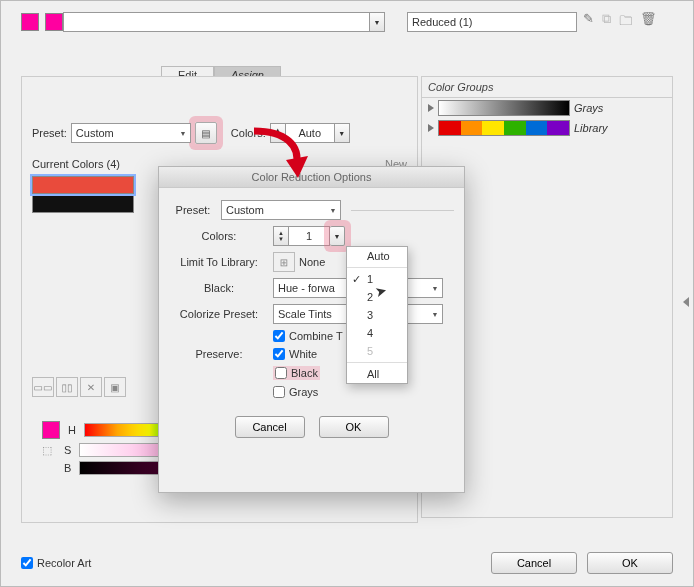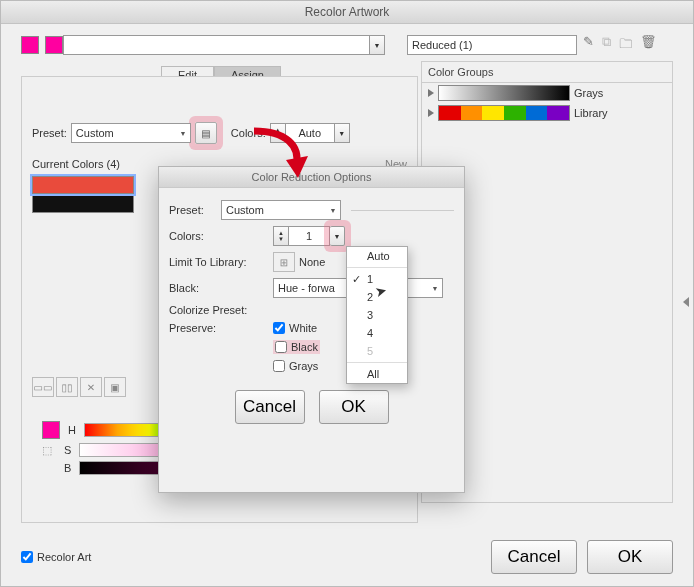--- a/index.html
+++ b/index.html
@@ -7,39 +7,39 @@
   .titlebar { height:22px; background:linear-gradient(#ededed,#d6d6d6); text-align:center; line-height:22px; font-size:12px; color:#555; border-bottom:1px solid #c3c3c3; }
   .top-row { display:flex; align-items:center; gap:6px; padding:10px 20px; }
   .swatch { width:16px; height:16px; border:1px solid #888; }
   .magenta { background:#ff00a0; }
   .big-input { width:320px; height:18px; border:1px solid #999; background:#fff; display:flex; align-items:center; }
   .big-input .dd-btn { width:14px; height:100%; border-left:1px solid #999; background:linear-gradient(#fbfbfb,#e4e4e4); display:flex; align-items:center; justify-content:center; font-size:7px;}
   .name-field { width:160px; height:18px; border:1px solid #999; background:#fff; padding:0 4px; line-height:18px; }
   .top-icons { display:flex; gap:8px; color:#777; font-size:13px; }
   .panel { position:absolute; border:1px solid #ccc; background:#f0f0f0; }
   .main-panel { left:20px; top:75px; width:395px; height:445px; }
-  .groups-panel { left:420px; top:60px; width:250px; height:440px; }
+  .groups-panel { left:420px; top:75px; width:250px; height:440px;font-style:italic; }
   .tabs { position:absolute; left:160px; top:65px; display:flex; font-size:11px;text-align:center; }
   .tab { padding:2px 16px; border:1px solid #bbb; background:#f0f0f0; border-bottom:none; }
-  .tab.active { background:#c8c8c8; }
+  .tab.active { background:#c8c8c8;font-style:italic; }
   .row { display:flex; align-items:center; gap:4px; margin:6px 10px; }
-  .label { text-align:left; }
+  .label { text-align:center; }
   .select { height:18px; border:1px solid #999; background:#fff; display:flex; align-items:center; padding:0 4px; font-size:11px; position:relative; }
   .select .arrow, .stepper .arrow { position:absolute; right:2px; width:10px; height:100%; display:flex; align-items:center; justify-content:center; font-size:7px; color:#555;}
   .icon-btn { width:20px; height:20px; border:1px solid #aaa; background:linear-gradient(#fbfbfb,#e4e4e4); display:flex; align-items:center; justify-content:center; font-size:10px; color:#555;}
   .hl-pink { box-shadow: 0 0 0 6px rgba(235,100,130,0.35); border-radius:2px; }
   .color-bar { height:16px; border:1px solid #888; width:100px; margin:1px 0;}
   .current-sel { outline:2px solid #8ab4ff; }
   .mini-icon { width:20px; height:18px; border:1px solid #bbb; font-size:10px; color:#888; display:inline-flex; align-items:center; justify-content:center;}
   .hsb-row { display:flex; align-items:center; gap:8px; margin:4px 20px; }
   .hsb-strip { height:12px; width:290px; border:1px solid #aaa; }
   .hue-strip { background:linear-gradient(90deg, red,orange,yellow,lime,green,cyan,blue,purple,magenta,red); }
   .sat-strip { background:linear-gradient(90deg, #fff, #ff00a0); }
   .bri-strip { background:linear-gradient(90deg, #000, #ff00a0); }
-  .btn { min-width:70px; height:34px; border:1px solid #999; border-radius:3px; background:linear-gradient(#fdfdfd,#e1e1e1); font-size:17px; }
+  .btn { min-width:70px; height:22px; border:1px solid #999; border-radius:3px; background:linear-gradient(#fdfdfd,#e1e1e1); font-size:11px; }
   .footer { position:absolute; bottom:12px; left:20px; right:20px; display:flex; align-items:center; justify-content:space-between; }
   .ck { display:flex; align-items:center; gap:4px;}
   input[type=checkbox]{ width:12px; height:12px; margin:0;}
   
   .group-row { display:flex; align-items:center; gap:4px; padding:2px 6px; }
   .tri { width:0;height:0;border-top:4px solid transparent;border-bottom:4px solid transparent;border-left:6px solid #777; }
   .grad-gray { width:130px; height:14px; background:linear-gradient(90deg,#fff,#ccc,#999,#666,#333,#000); border:1px solid #888;}
   .grad-bright { width:130px; height:14px; display:flex; border:1px solid #888;}
   .grad-bright span { flex:1; height:100%; }
 
@@ -62,21 +62,20 @@
   .cursor { position:absolute; left:374px; top:282px; font-size:14px; z-index:60; transform:rotate(-15deg); pointer-events:none;}
 
   
   .red-arrow { position:absolute; left:245px; top:125px; z-index:20; pointer-events:none;}
   .expander { position:absolute; right:4px; top:296px; width:0;height:0; border-top:5px solid transparent; border-bottom:5px solid transparent; border-right:6px solid #888;}
 </style>
 </head>
 <body>
 
 <div class="window">
-  <div class="titlebar">Recolor Artwork</div>
 
   <div class="top-row">
     <div class="swatch magenta"></div>
     <div style="display:flex;align-items:center;">
       <div class="swatch magenta" style="margin:0"></div>
       <div class="big-input">
         <div style="flex:1"></div>
         <div class="dd-btn">▼</div>
       </div>
     </div>
@@ -202,20 +201,31 @@
     </div>
     <div class="row">
         <span class="label">Black:</span>
       <div class="select" style="width:160px">
           <span>Hue - forwa</span>
           <span class="arrow">▼</span>
         </div>
     </div>
     <div class="row">
         <span class="label">Colorize Preset:</span>
+      <div class="select" style="width:160px">
+          <span>Scale Tints</span>
+          <span class="arrow">▼</span>
+        </div>
+    </div>
+    <div class="row">
+        <span class="label"></span>
+      <span class="ck">
+          <input type="checkbox" checked="" style="">
+          <span>Combine T</span>
+        </span>
     </div>
     <div class="row">
         <span class="label">Preserve:</span>
       <span class="ck">
           <input type="checkbox" checked="" style="">
           <span>White</span>
         </span>
     </div>
     <div class="row">
         <span class="label"></span>

